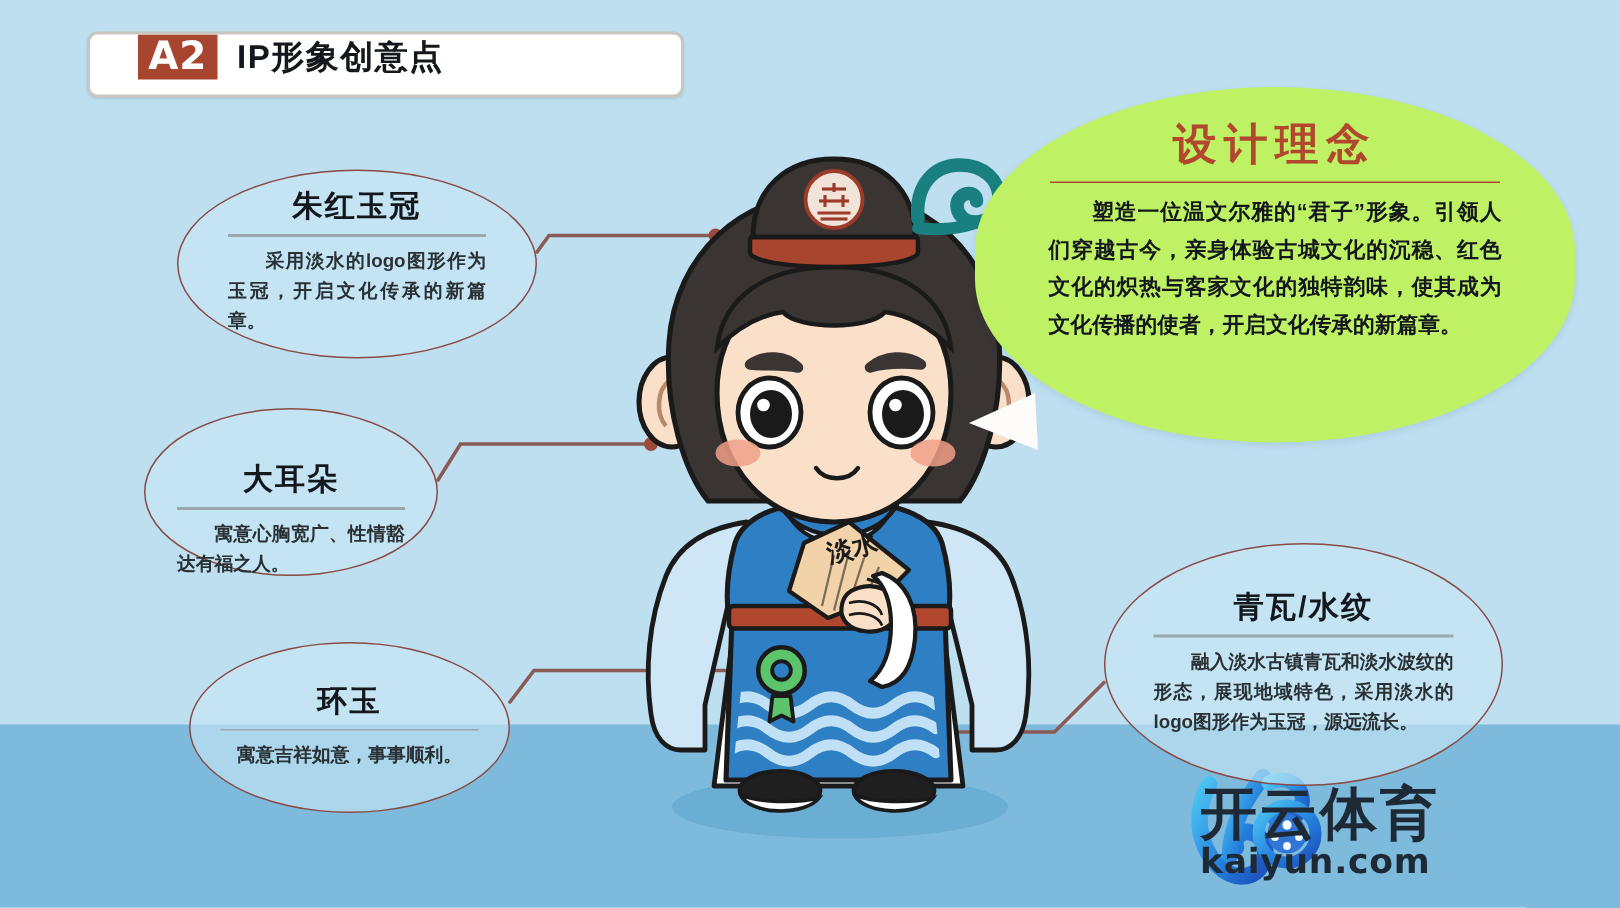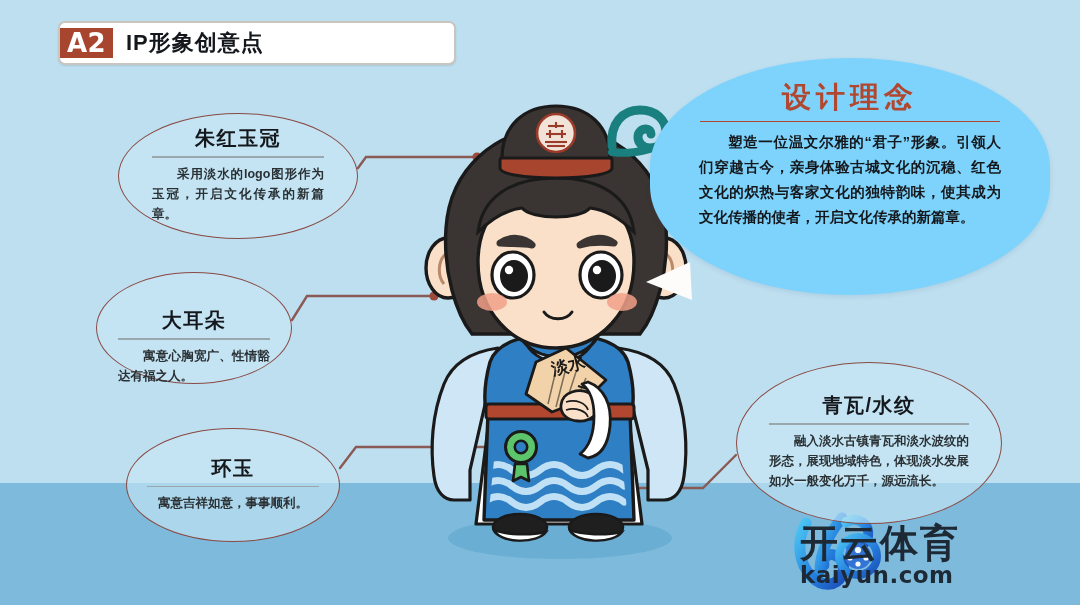--- a/index.html
+++ b/index.html
@@ -12,22 +12,23 @@
   #stage{position:absolute;inset:0;width:1080px;height:605px;overflow:hidden;}
 
   
   .bg-sky{position:absolute;left:0;top:0;width:1080px;height:483px;background:#bddff0;}
   .bg-water{position:absolute;left:0;top:483px;width:1080px;height:122px;background:#7ebadb;}
 
   
   .header{
     position:absolute;left:58px;top:21px;width:398px;height:44px;
     background:#ffffff;border:2px solid #c9c6c0;border-radius:7px;
-    box-sizing:border-box;display:flex;align-items:center;overflow:hidden;
+    box-sizing:border-box;display:flex;align-items:flex-start;overflow:hidden;
     box-shadow:0 1px 2px rgba(0,0,0,.10);
+    padding-left:32px;
   }
   .header-badge{
     width:53px;background:#a8452f;color:#fff;
     display:flex;align-items:center;justify-content:center;
     font-size:26px;font-weight:bold;letter-spacing:.5px;
     font-family:"DejaVu Sans",sans-serif;
   }
   .header-title{
     flex:1;display:flex;align-items:center;padding-left:13px;
     font-size:22px;font-weight:bold;color:#14181c;letter-spacing:1px;
@@ -70,21 +71,21 @@
   #callout-3 .c-rule{width:172px;}
   #callout-3 .c-desc{text-indent:0;text-align:center;}
 
   #callout-4{left:736px;top:362px;width:266px;height:162px;align-items:center;}
   #callout-4 .c-body{width:200px;}
   #callout-4 .c-rule{width:200px;}
 
   
   .bubble{
     position:absolute;left:650px;top:58px;width:400px;height:237px;
-    background:#7dd3fc;border-radius:50% / 46%;
+    background:#bef264;border-radius:50% / 46%;
     box-shadow:0 2px 5px rgba(40,70,95,.10);
   }
   .bubble-inner{
     position:absolute;left:44px;top:24px;width:312px;height:192px;
     display:flex;flex-direction:column;align-items:center;
   }
   .bubble-title{
     font-size:29px;font-weight:bold;color:#b2472f;letter-spacing:5px;
     line-height:1.1;margin-bottom:7px;
   }
@@ -298,21 +299,21 @@
       <div class="c-title">环玉</div>
       <div class="c-rule"></div>
       <div class="c-desc">寓意吉祥如意，事事顺利。</div>
     </div>
   </div>
 
   <div class="callout" id="callout-4">
     <div class="c-body">
       <div class="c-title">青瓦/水纹</div>
       <div class="c-rule"></div>
-      <div class="c-desc">融入淡水古镇青瓦和淡水波纹的形态，展现地域特色，体现淡水发展如水一般变化万千，源远流长。</div>
+      <div class="c-desc">融入淡水古镇青瓦和淡水波纹的形态，展现地域特色，采用淡水的logo图形作为玉冠，源远流长。</div>
     </div>
   </div>
 
   <div class="watermark">
     <div class="wm-text">
       <span class="wm-cn">开云体育</span>
       <span class="wm-url">kaiyun.com</span>
     </div>
   </div>
 

